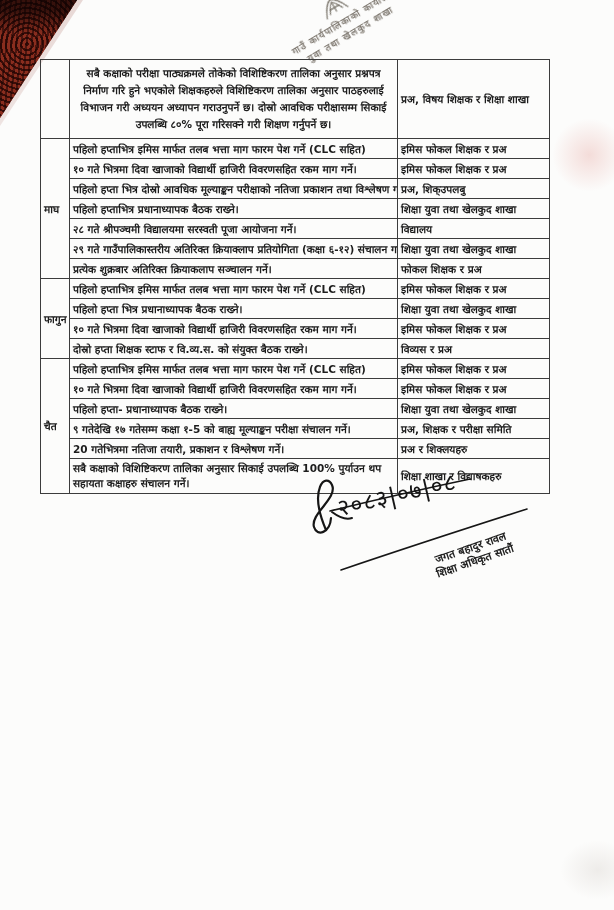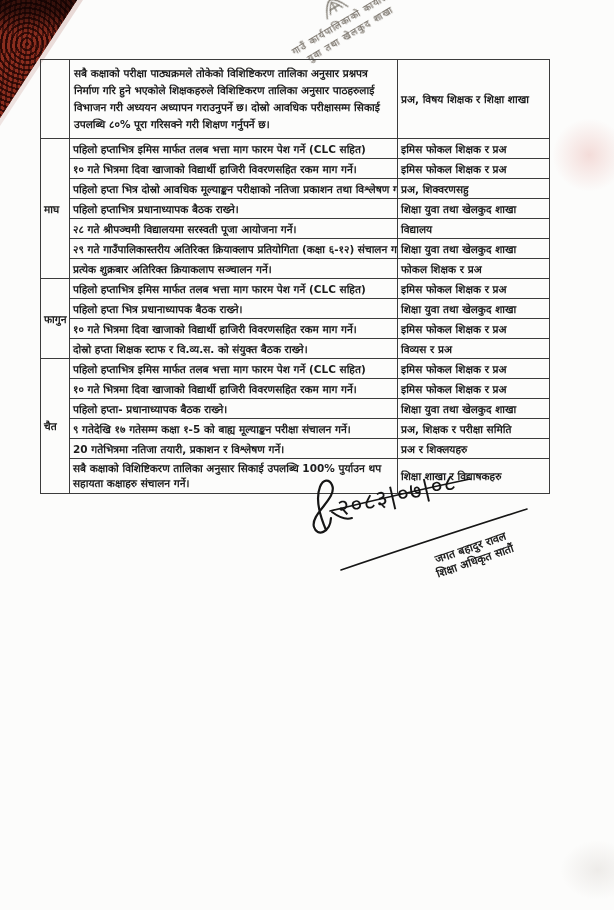--- a/index.html
+++ b/index.html
@@ -39,21 +39,21 @@
   }
   table.sched td{
     border:1px solid #3c3c3c; padding:0 3px;
     font-size:10.5px; font-weight:700; color:#1d1d1d;
     vertical-align:middle; background:transparent;
   }
   table.sched tr{height:20px;}
   td.month{text-align:left; padding:0 1px; font-size:10.5px;}
   td.act{white-space:nowrap; overflow:hidden;}
   td.act.wrap{white-space:normal; line-height:1.42; padding:2px 3px; overflow:visible;}
-  td.act.intro{white-space:normal; line-height:1.6; height:72px; padding:3px 4px; vertical-align:middle;}
+  td.act.intro{white-space:normal; line-height:1.6; height:72px; padding:3px 4px; vertical-align:middle;text-align:center;}
   td.resp{white-space:nowrap; overflow:hidden; padding:0 4px;}
   
   .smudge-right{
     position:absolute; left:552px; top:118px; width:62px; height:74px;
     background:radial-gradient(ellipse at 60% 50%, rgba(232,176,170,.42), rgba(232,176,170,0) 70%);
   }
   .smudge-bottom{
     position:absolute; left:560px; top:840px; width:54px; height:60px;
     background:radial-gradient(ellipse at 70% 50%, rgba(205,198,192,.30), rgba(205,198,192,0) 70%);
   }
@@ -112,21 +112,21 @@
           <td class="month" rowspan="7">माघ</td>
           <td class="act">पहिलो हप्ताभित्र इमिस मार्फत तलब भत्ता माग फारम पेश गर्ने (CLC सहित)</td>
           <td class="resp">इमिस फोकल शिक्षक र प्रअ</td>
         </tr>
         <tr>
           <td class="act">१० गते भित्रमा दिवा खाजाको विद्यार्थी हाजिरी विवरणसहित रकम माग गर्ने।</td>
           <td class="resp">इमिस फोकल शिक्षक र प्रअ</td>
         </tr>
         <tr>
           <td class="act">पहिलो हप्ता भित्र दोस्रो आवधिक मूल्याङ्कन परीक्षाको नतिजा प्रकाशन तथा विश्लेषण गर्ने।</td>
-          <td class="resp">प्रअ, शिक्वरणसहु</td>
+          <td class="resp">प्रअ, शिक्उपलबु</td>
         </tr>
         <tr>
           <td class="act">पहिलो हप्ताभित्र प्रधानाध्यापक बैठक राख्ने।</td>
           <td class="resp">शिक्षा युवा तथा खेलकुद शाखा</td>
         </tr>
         <tr>
           <td class="act">२८ गते श्रीपञ्चमी विद्यालयमा सरस्वती पूजा आयोजना गर्ने।</td>
           <td class="resp">विद्यालय</td>
         </tr>
         <tr>

